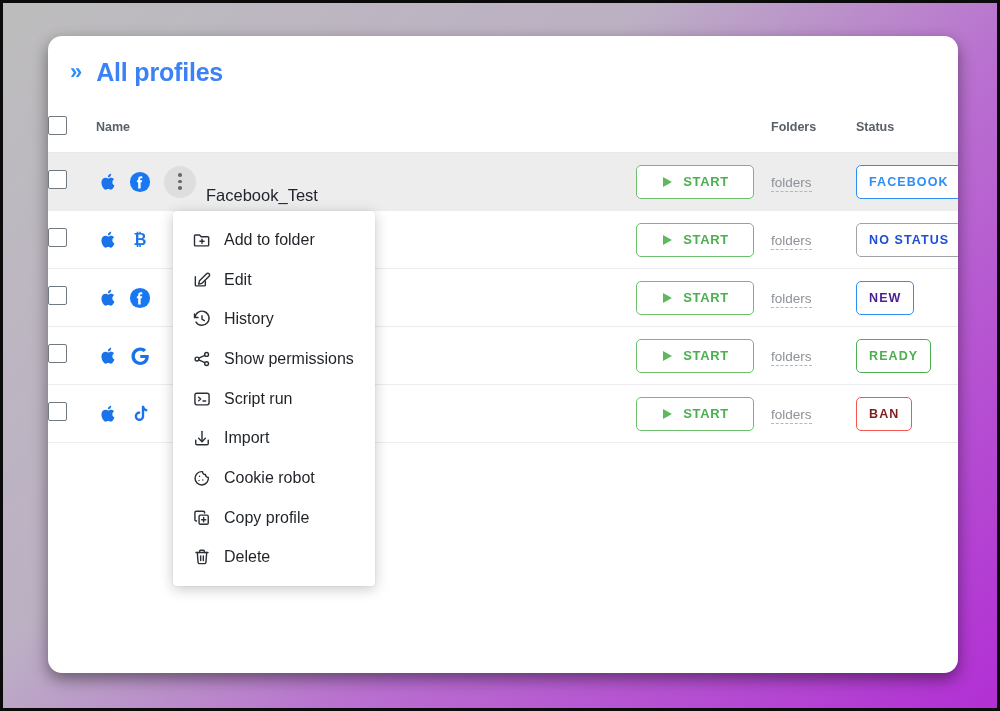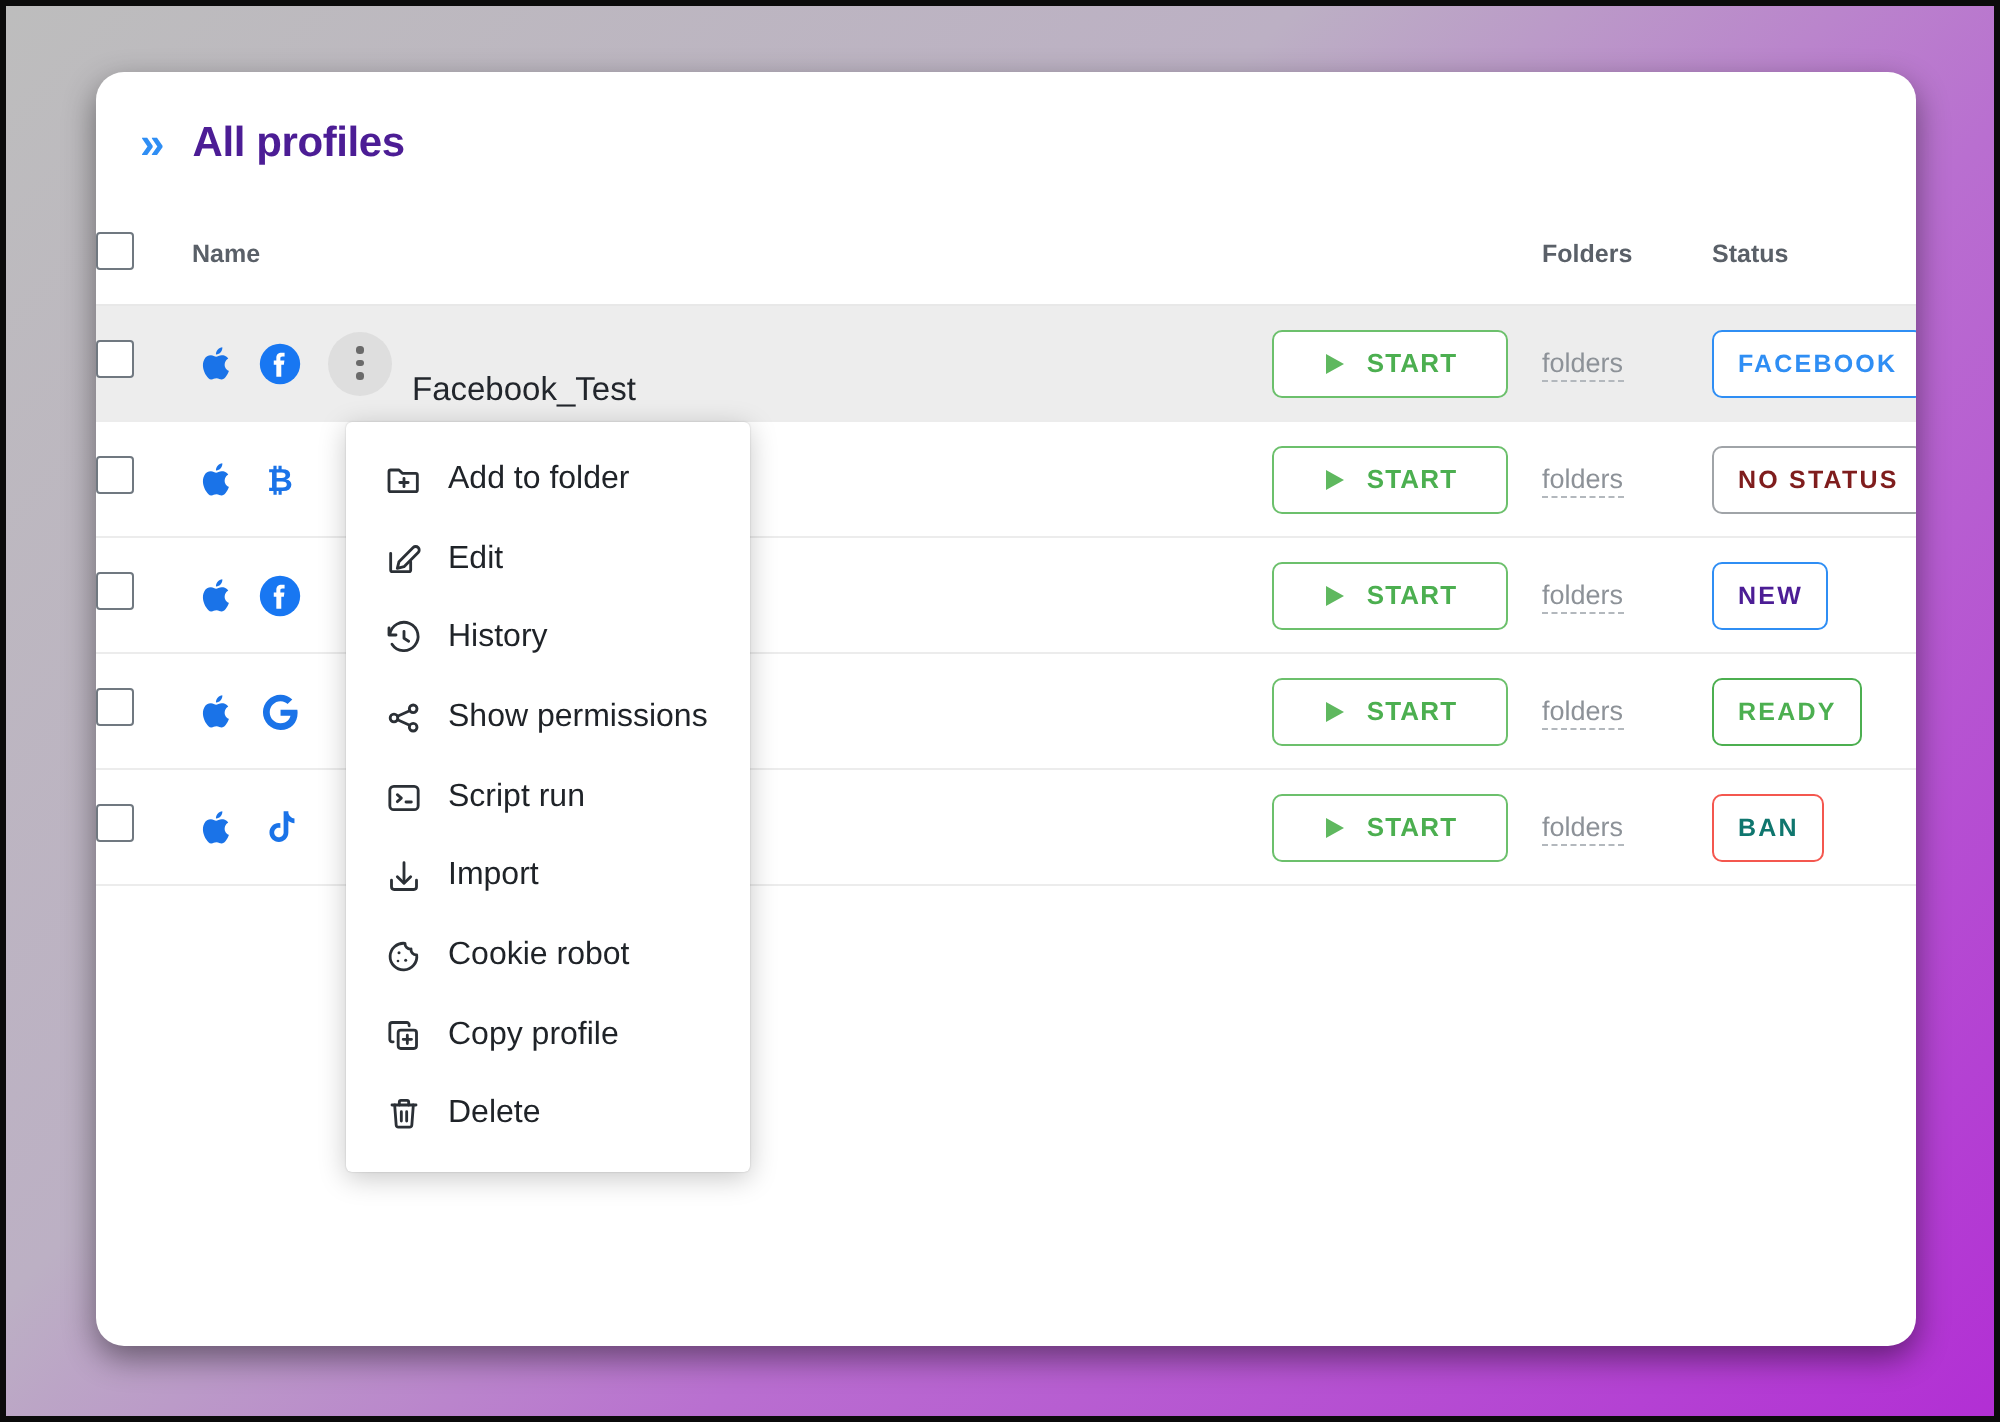--- a/index.html
+++ b/index.html
@@ -40,23 +40,23 @@
     padding-left: 22px;
   }
   .chev-icon {
     color: #2f8ef4;
     font-size: 22px;
     line-height: 1;
     margin-right: 14px;
     font-weight: 600;
   }
   .page-title {
-    font-size: 21px;
+    font-size: 25px;
     font-weight: bold;
-    color: #4c1d95;
+    color: #3b82f6;
     letter-spacing: -0.2px;
   }
 
   
   table.profiles {
     width: 100%;
     border-collapse: collapse;
     table-layout: fixed;
   }
   table.profiles thead th {
@@ -311,21 +311,21 @@
                 <span class="profile-name"></span>
               </div>
             </td>
             <td><span class="start-btn">
                 <span class="play-wrap">
                   <span class="play-tri"></span>
                 </span>
                 <span>START</span>
               </span></td>
             <td><span class="folders-link">folders</span></td>
-            <td><span class="status-badge" style="color:#7f1d1d;border-color:#a0a4a8;">NO STATUS</span></td>
+            <td><span class="status-badge" style="color:#1d4ed8;border-color:#a0a4a8;">NO STATUS</span></td>
           </tr>
           <tr>
             <td class="td-check"><span class="chk"></span></td>
             <td>
               <div class="name-cell">
                 <span class="plat-icon">
                   <svg width="21" height="21" viewBox="0 0 24 24" fill="#1a73e8">
                     <path d="M16.4 12.9c0-2.3 1.9-3.4 2-3.5-1.1-1.6-2.8-1.8-3.4-1.8-1.4-.15-2.8.85-3.5.85s-1.85-.83-3-.81c-1.55.02-2.98.9-3.77 2.29-1.61 2.79-.41 6.92 1.15 9.18.77 1.11 1.68 2.35 2.87 2.3 1.15-.05 1.59-.74 2.98-.74s1.78.74 3 .72c1.24-.02 2.02-1.12 2.78-2.24.88-1.28 1.24-2.52 1.26-2.58-.03-.01-2.41-.93-2.43-3.67zM14.1 5.9c.63-.77 1.06-1.83.94-2.9-.91.04-2.01.61-2.67 1.37-.59.68-1.1 1.77-.96 2.81 1.01.08 2.05-.52 2.69-1.28z"></path>
                   </svg>
                 </span>
@@ -405,21 +405,21 @@
                 <span class="profile-name"></span>
               </div>
             </td>
             <td><span class="start-btn">
                 <span class="play-wrap">
                   <span class="play-tri"></span>
                 </span>
                 <span>START</span>
               </span></td>
             <td><span class="folders-link">folders</span></td>
-            <td><span class="status-badge" style="color:#0f766e;border-color:#f4574f;">BAN</span></td>
+            <td><span class="status-badge" style="color:#7f1d1d;border-color:#f4574f;">BAN</span></td>
           </tr>
         </tbody>
     </table>
 
   </div>
 
   <div id="ctx-menu">
       <div class="ctx-item">
         <span class="ctx-ico">
           <svg width="20" height="20" viewBox="0 0 24 24" fill="none" stroke="currentColor" stroke-width="1.7" stroke-linecap="round" stroke-linejoin="round">

